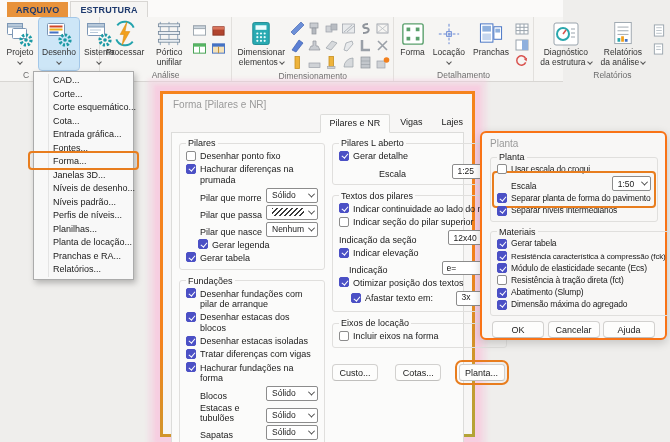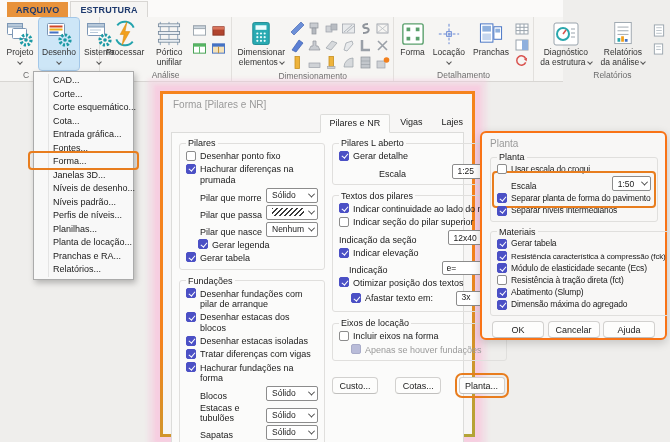--- a/index.html
+++ b/index.html
@@ -625,24 +625,20 @@
             </span>
           </div>
       </fieldset>
 
       <fieldset>
         <legend>Eixos de locação</legend>
         <div class="cbrow">
             <span class="cb"></span>
             <span class="lbl">Incluir eixos na forma</span>
           </div>
-        <div class="cbrow ind12">
-            <span class="cb dis"></span>
-            <span class="lbl dim">Apenas se houver fundações</span>
-          </div>
       </fieldset>
 
       <div class="midrow">
         <div class="btn bw46">Custo...</div>
         <div class="btn bw46">Cotas...</div>
         <div class="btn bw46 hl-orange">Planta...</div>
       </div>
     </div>
   </div>
 

